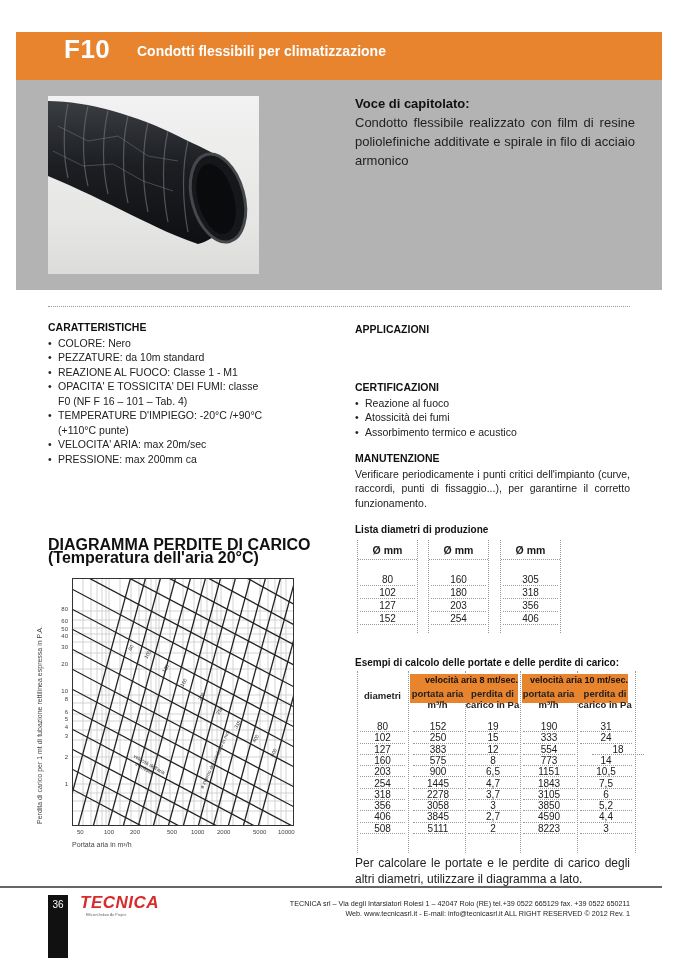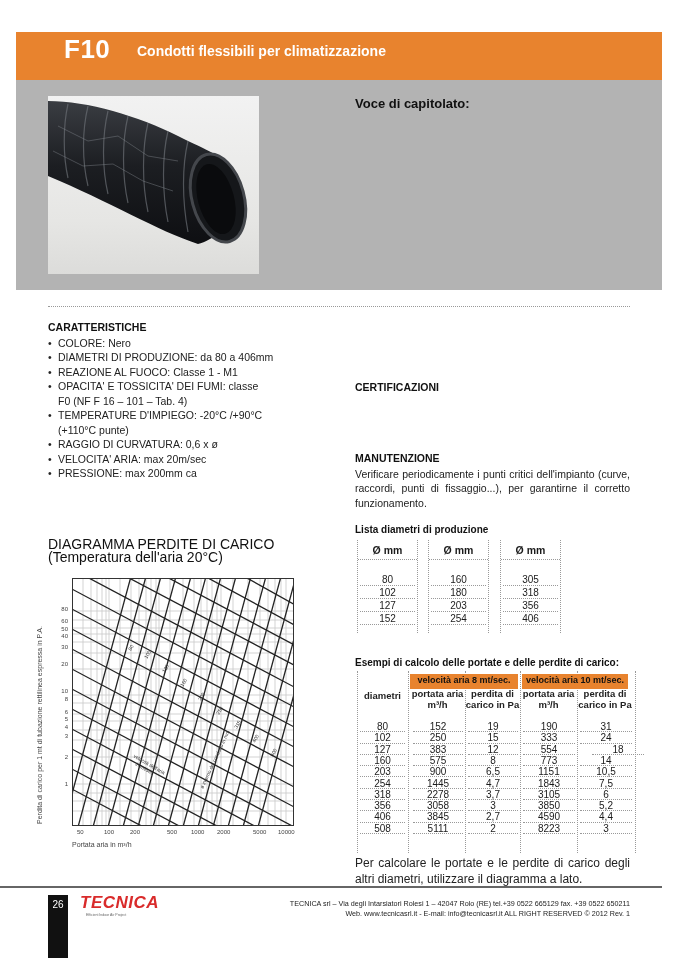--- a/index.html
+++ b/index.html
@@ -18,38 +18,38 @@
 
   .dotted-sep { position: absolute; left: 48px; top: 306px; width: 582px; border-top: 1px dotted #999; }
 
   .section { position: absolute; font-size: 10.5px; line-height: 14.5px; color: #222; }
   .sec-title { font-weight: bold; font-size: 10.5px; color: #111; margin-bottom: 1px; }
   ul.bullets { list-style: none; }
   ul.bullets li { padding-left: 10px; position: relative; }
   ul.bullets li::before { content: "•"; position: absolute; left: 0; top: 0; }
   .just { text-align: justify; }
 
-  .diag-title { position: absolute; left: 48px; top: 538px; font-size: 14px; font-weight: normal; line-height: 13px; color: #111; }
+  .diag-title { position: absolute; left: 48px; top: 538px; font-size: 16px; font-weight: bold; line-height: 13px; color: #111; }
 
   .chart-wrap { position: absolute; left: 72px; top: 578px; width: 222px; height: 248px; border: 1px solid #333; background: #fff; overflow: hidden; }
   .ytick { position: absolute; font-size: 6px; color: #444; text-align: right; width: 20px; }
   .xtick { position: absolute; font-size: 6px; color: #444; }
   .ylabel { position: absolute; left: 36px; top: 824px; transform-origin: left top; transform: rotate(-90deg); font-size: 7px; color: #444; white-space: nowrap; }
   .xlabel { position: absolute; left: 72px; top: 841px; font-size: 7px; color: #444; }
 
   .list-title { position: absolute; left: 355px; top: 524px; font-size: 10px; font-weight: bold; color: #111; }
   .dia-col { position: absolute; top: 540px; width: 61px; height: 93px; border-left: 1px dotted #999; border-right: 1px dotted #999; }
   .dia-head { height: 20px; border-bottom: 1px dotted #999; font-weight: bold; font-size: 10.5px; text-align: center; line-height: 20px; }
   .dia-cell { height: 13px; font-size: 10px; text-align: center; line-height: 13px; border-bottom: 1px dotted #999; margin: 0 2px; }
   .dia-spacer { height: 13px; }
 
   .calc-title { position: absolute; left: 355px; top: 657px; font-size: 10px; font-weight: bold; color: #111; }
   .calc-table { position: absolute; left: 355px; top: 671px; width: 275px; height: 182px; }
   .calc-vline { position: absolute; top: 0; height: 182px; border-left: 1px dotted #999; }
-  .vel-band { position: absolute; top: 3px; height: 15px; background: #e8832e; color: #111; font-size: 9px; font-weight: bold; text-align: center; line-height: 12px; }
+  .vel-band { position: absolute; top: 3px; height: 29px; background: #e8832e; color: #111; font-size: 9px; font-weight: bold; text-align: right; line-height: 12px; }
   .calc-head { position: absolute; top: 17px; font-size: 9.5px; font-weight: bold; text-align: center; line-height: 11px; color: #222; }
   .calc-row { position: absolute; left: 0; width: 275px; height: 11.3px; font-size: 10px; line-height: 11px; }
   .calc-cell { position: absolute; text-align: center; border-bottom: 1px dotted #999; height: 11.3px; }
 
   .calc-note { position: absolute; left: 355px; top: 855px; width: 275px; font-size: 12px; line-height: 16px; color: #222; text-align: justify; }
 
   .footer-line { position: absolute; left: 0; top: 886px; width: 662px; border-top: 2px solid #666; }
   .page-tab { position: absolute; left: 48px; top: 895px; width: 20px; height: 63px; background: #111; color: #fff; font-size: 10px; text-align: center; padding-top: 4px; }
   .logo { position: absolute; left: 80px; top: 893px; font-size: 17px; font-weight: 900; color: #d92b2b; letter-spacing: 0.5px; font-style: italic; }
   .logo-tag { position: absolute; left: 86px; top: 913px; font-size: 3.5px; color: #666; white-space: nowrap; }
@@ -86,43 +86,49 @@
       <path d="M140,45 C134,70 134,104 140,136"></path>
     </g>
     <g stroke="#8a8f96" stroke-width="0.8" fill="none" opacity="0.5">
       <path d="M10,30 L40,45 L70,40 L100,60 L130,65"></path>
       <path d="M5,55 L35,70 L65,68 L95,85 L125,95"></path>
     </g>
   </svg>
 </div>
 <div class="voce">
   <div class="voce-title">Voce di capitolato:</div>
+  <div class="voce-text">Condotto flessibile realizzato con film di resine poliolefiniche additivate e spirale in filo di acciaio armonico</div>
 </div>
 
 <div class="dotted-sep"></div>
 
 <div class="section" style="left:48px; top:320px; width:260px;">
   <div class="sec-title">CARATTERISTICHE</div>
   <ul class="bullets">
     <li>COLORE: Nero</li>
-    <li>DIAMETRI DI PRODUZIONE: da 80 a 406mm</li>
+    <li>PEZZATURE: da 10m standard</li>
     <li>REAZIONE AL FUOCO: Classe 1 - M1</li>
     <li style="width:215px">OPACITA' E TOSSICITA' DEI FUMI: classe F0 (NF F 16 – 101 – Tab. 4)</li>
     <li style="width:230px">TEMPERATURE D'IMPIEGO: -20°C /+90°C (+110°C punte)</li>
-    <li>RAGGIO DI CURVATURA: 0,6 x ø</li>
     <li>VELOCITA'  ARIA: max 20m/sec</li>
     <li>PRESSIONE: max 200mm ca</li>
   </ul>
 </div>
 
 <div class="section" style="left:355px; top:322px; width:275px;">
+  <div class="sec-title">APPLICAZIONI</div>
 </div>
 
 <div class="section" style="left:355px; top:380px; width:275px;">
   <div class="sec-title">CERTIFICAZIONI</div>
+  <ul class="bullets">
+    <li>Reazione al fuoco</li>
+    <li>Atossicità dei fumi</li>
+    <li>Assorbimento termico e acustico</li>
+  </ul>
 </div>
 
 <div class="section" style="left:355px; top:451px; width:275px;">
   <div class="sec-title">MANUTENZIONE</div>
   <div class="just">Verificare periodicamente i punti critici dell'impianto (curve, raccordi, punti di fissaggio...), per garantirne il corretto funzionamento.</div>
 </div>
 
 <div class="diag-title">
   <div>DIAGRAMMA PERDITE DI CARICO</div>
   <div>(Temperatura dell'aria 20°C)</div>
@@ -370,19 +376,19 @@
     <div class="calc-cell" style="left:58px;width:50px">5111</div>
     <div class="calc-cell" style="left:113px;width:50px">2</div>
     <div class="calc-cell" style="left:168px;width:52px">8223</div>
     <div class="calc-cell" style="left:225px;width:52px">3</div>
   </div>
 </div>
 
 <div class="calc-note">Per calcolare le portate e le perdite di carico degli altri diametri, utilizzare il diagramma a lato.</div>
 
 <div class="footer-line"></div>
-<div class="page-tab">26</div>
+<div class="page-tab">36</div>
 <div class="logo">TECNICA</div>
 <div class="logo-tag">Efficient Indoor Air Project</div>
 <div class="footer-text">
   <div>TECNICA srl – Via degli Intarsiatori Rolesi 1 – 42047 Rolo (RE) tel.+39 0522 665129 fax. +39 0522 650211</div>
   <div>Web. www.tecnicasrl.it  - E-mail: info@tecnicasrl.it  ALL RIGHT RESERVED  © 2012  Rev. 1</div>
 </div>
 
 </body></html>

